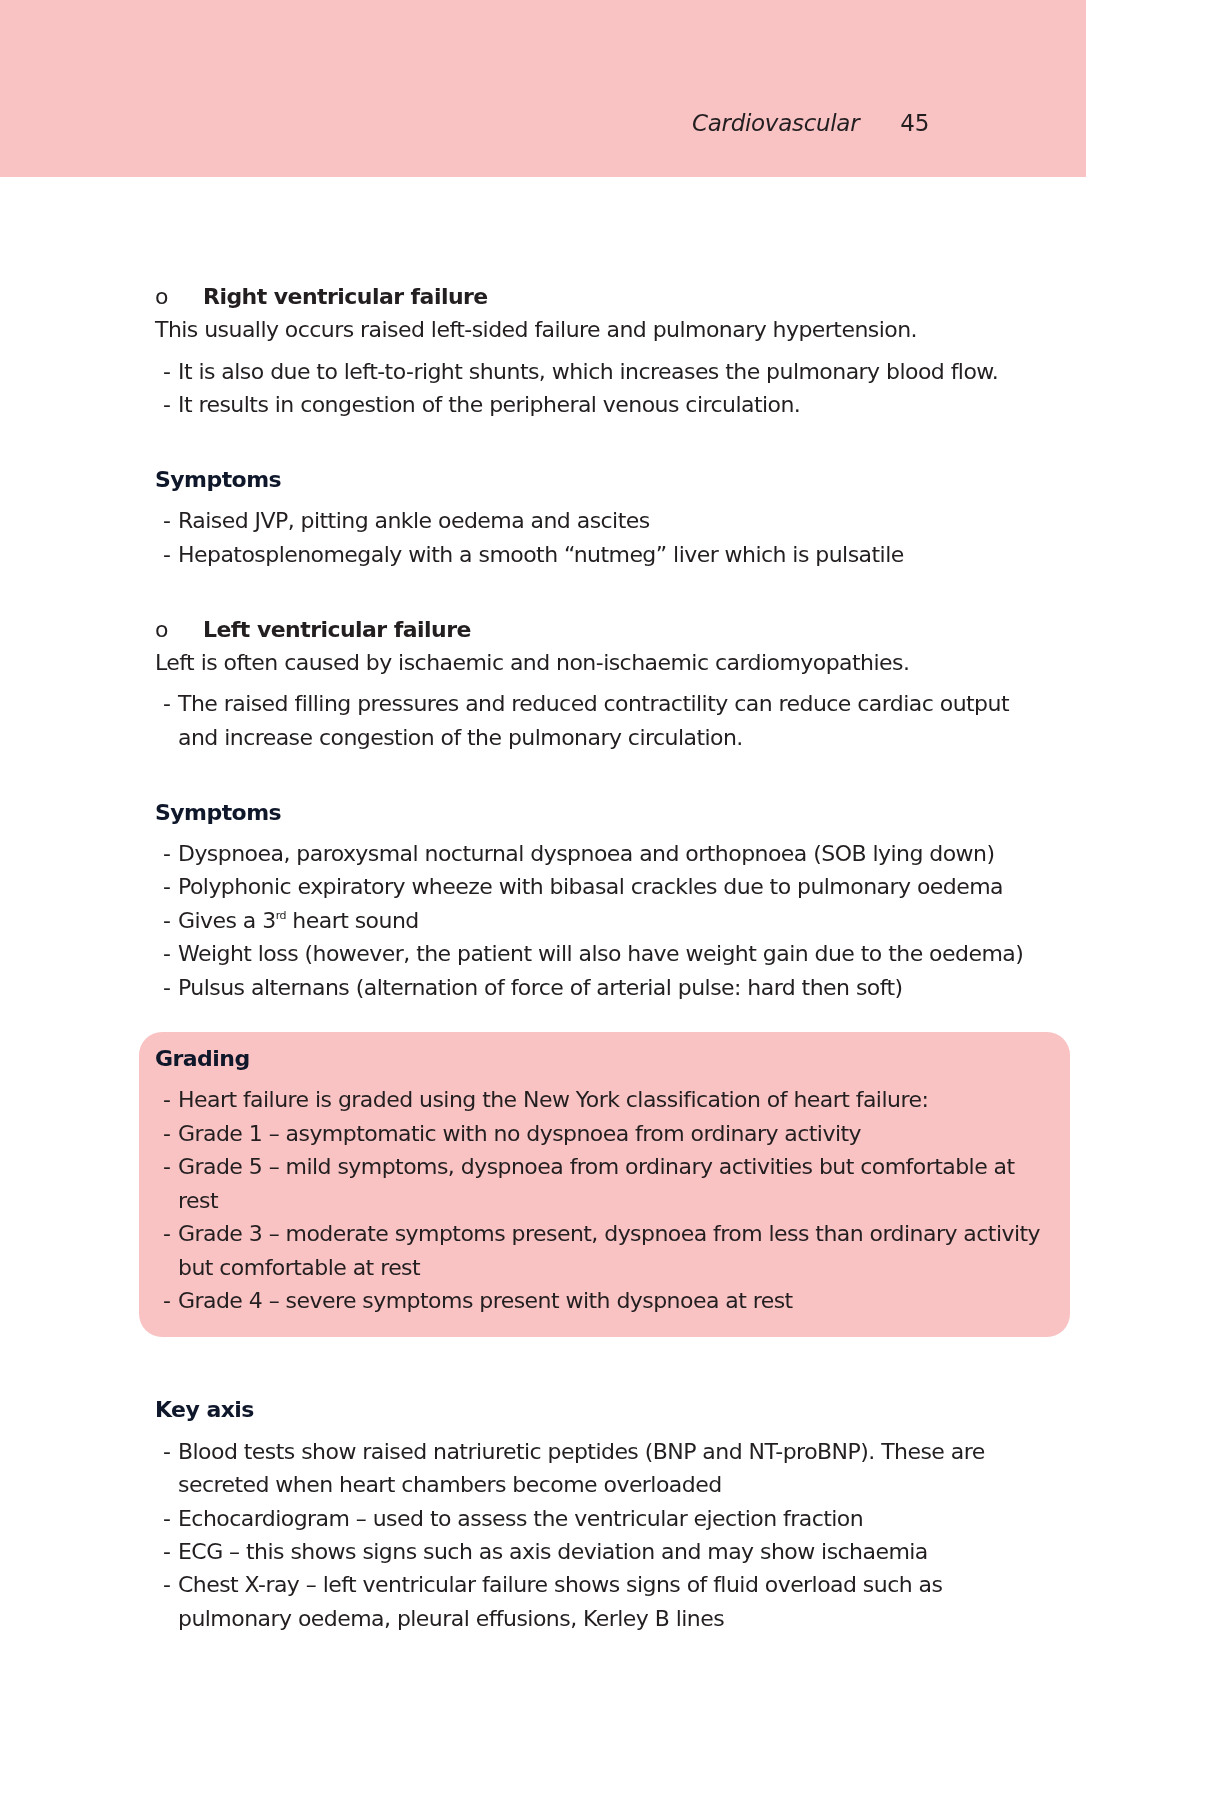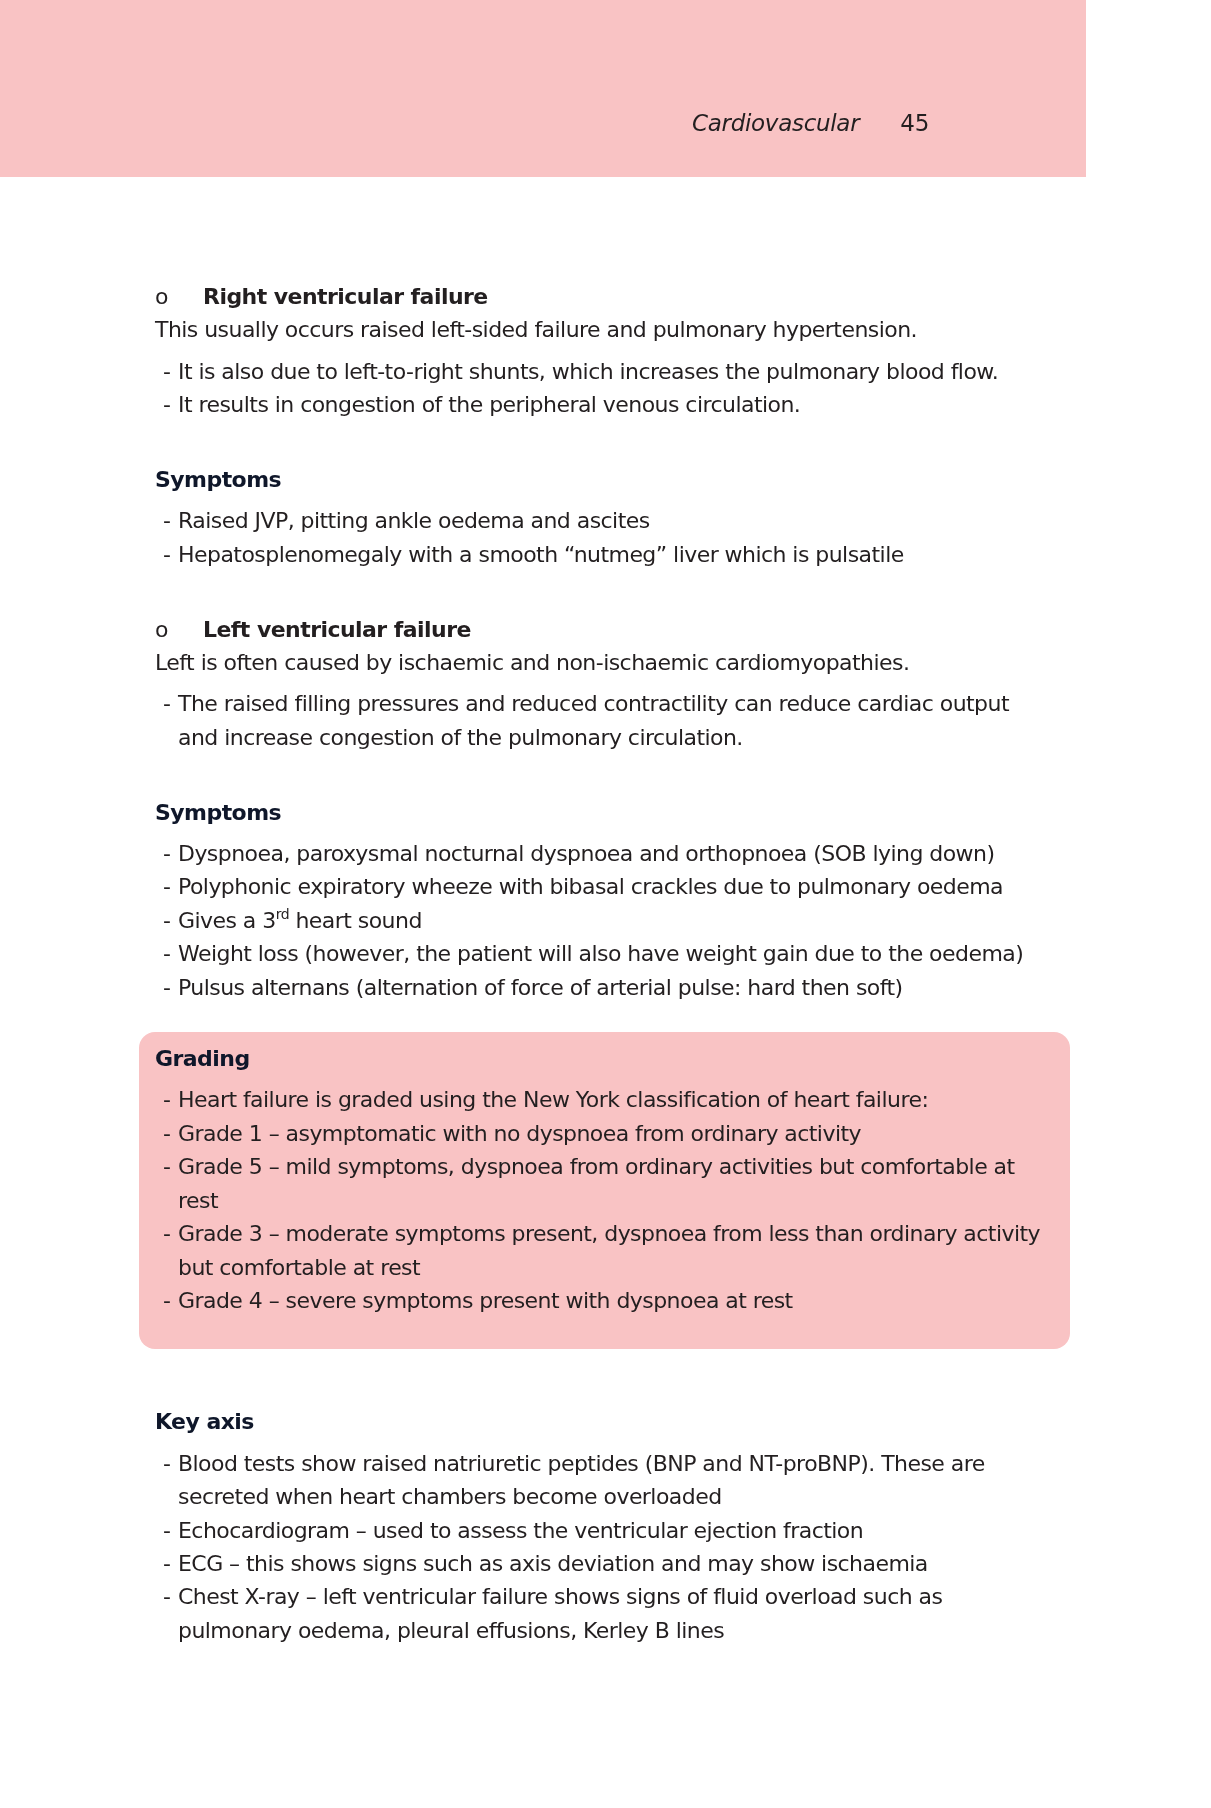--- a/index.html
+++ b/index.html
@@ -21,24 +21,24 @@
   }
   .content p { margin: 0; }
   .sub-heading { display: flex; font-weight: bold; }
   .sub-heading .bullet-o { font-weight: normal; width: 48px; }
   .section-heading { color: #0f172a; font-weight: bold; }
   ul.dash { list-style: none; margin: 8px; padding: 0; }
   ul.dash li { position: relative; padding-left: 15px; }
   ul.dash li::before { content: "-"; position: absolute; left: 0; }
   .gap-1 { height: 33.4px; }
   .gap-half { height: 20px; }
-  sup { font-size: 14px; line-height: 0; vertical-align: 9px; text-align: right; }
+  sup { font-size: 11px; line-height: 0; vertical-align: 9px; text-align: right; }
   .callout {
-    background: #f9c3c4; border-radius: 16px;
-    margin-left: -16px; margin-right: -10px; padding: 10px 10px 24px 16px;
+    background: #f9c3c4; border-radius: 23px;
+    margin-left: -16px; margin-right: -10px; padding: 10px 10px 12px 16px;
   }
 </style>
 </head>
 <body>
 
 <div class="header-band">
   <div class="running-head">
     <span class="section">Cardiovascular</span>
     <span class="page-num">45</span>
   </div>

